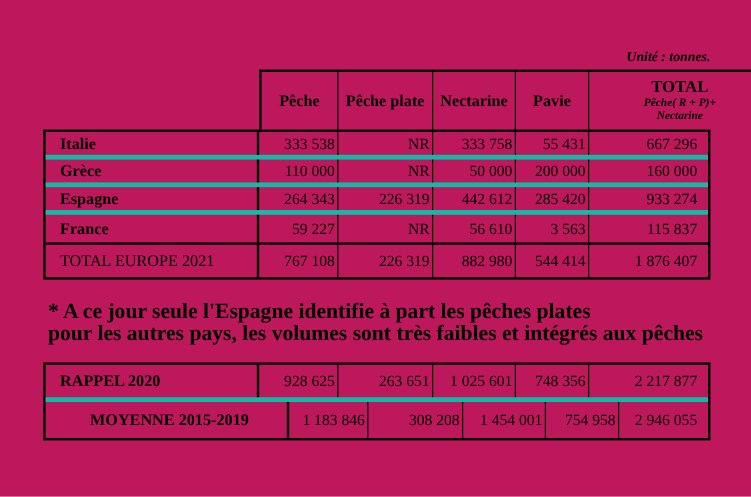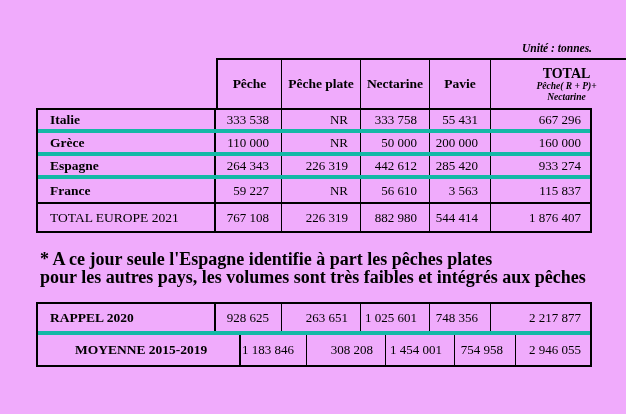--- a/index.html
+++ b/index.html
@@ -4,21 +4,21 @@
 <style>
   html, body {
     margin: 0; padding: 0;
     background: #ffffff;
     font-family: "Liberation Serif", "DejaVu Serif", serif;
     color: #000;
   }
   .page {
     position: relative;
     width: 626px; height: 414px;
-    background: #f0abfc;
+    background: #be185d;
     overflow: hidden;
   }
   .unit-label {
     position: absolute;
     top: 42px; right: 34px;
     font-size: 11.5px;
     font-weight: bold;
     font-style: italic;
   }
   
@@ -74,21 +74,21 @@
   .cell:last-child { border-right: none; }
   .cell.label {
     border-right: 2px solid #000;
     font-weight: bold;
     font-size: 13.5px;
     padding-left: 12px;
     justify-content: flex-start;
   }
   .cell.num {
     justify-content: flex-end;
-    padding-right: 12px;
+    padding-right: 2px;
   }
   .cell.num.totalcol { padding-right: 9px; }
   .total-row .cell { font-weight: normal; }
   
   .note {
     position: absolute;
     left: 40px; top: 250px;
     font-size: 18px;
     font-weight: bold;
     line-height: 18px;

